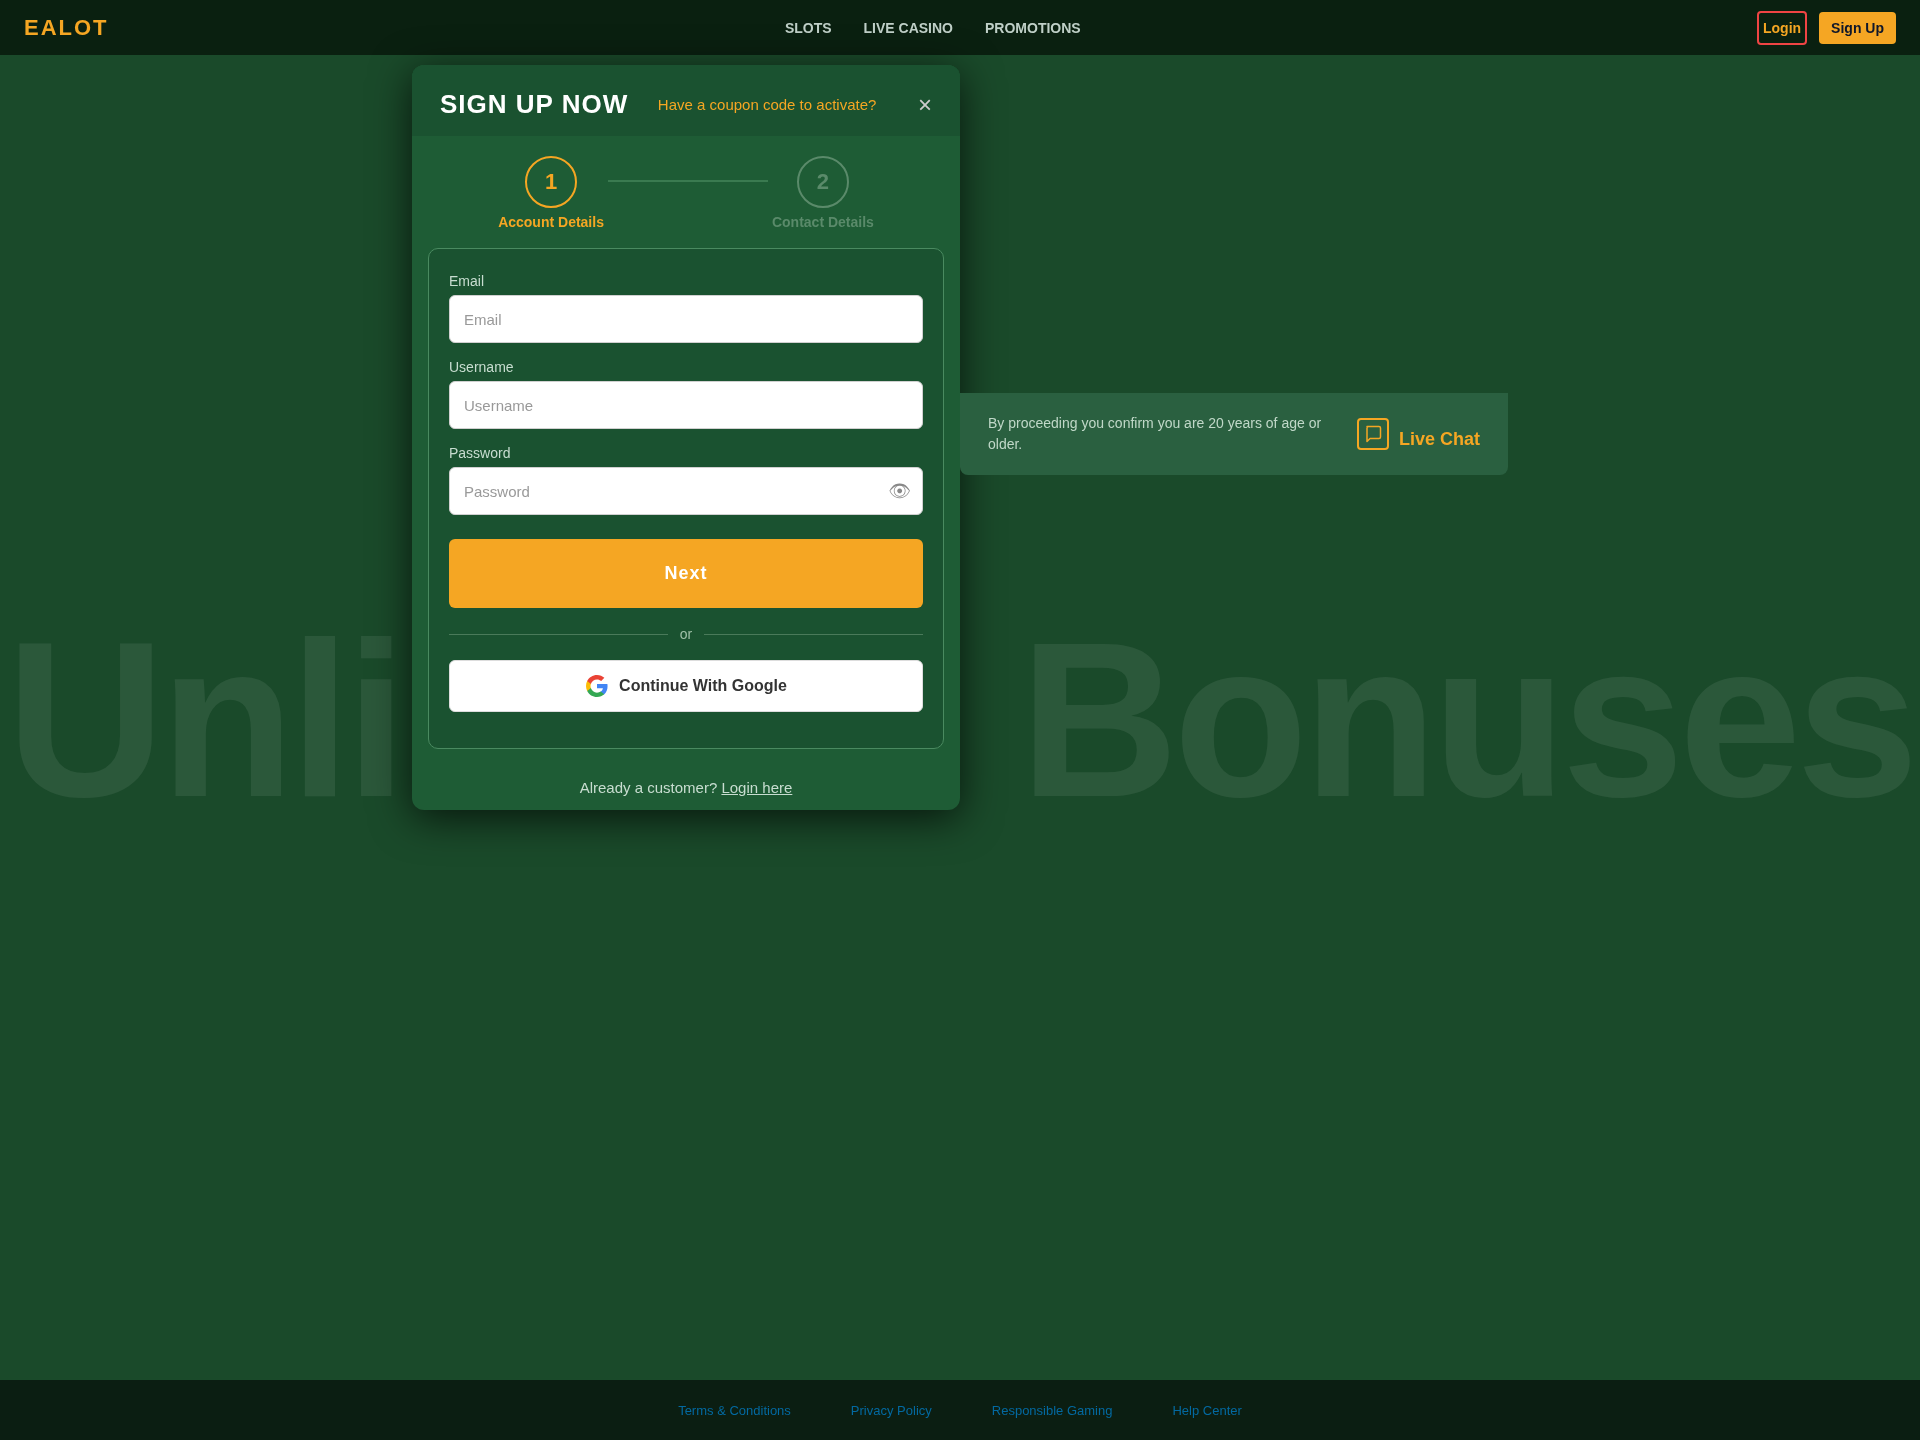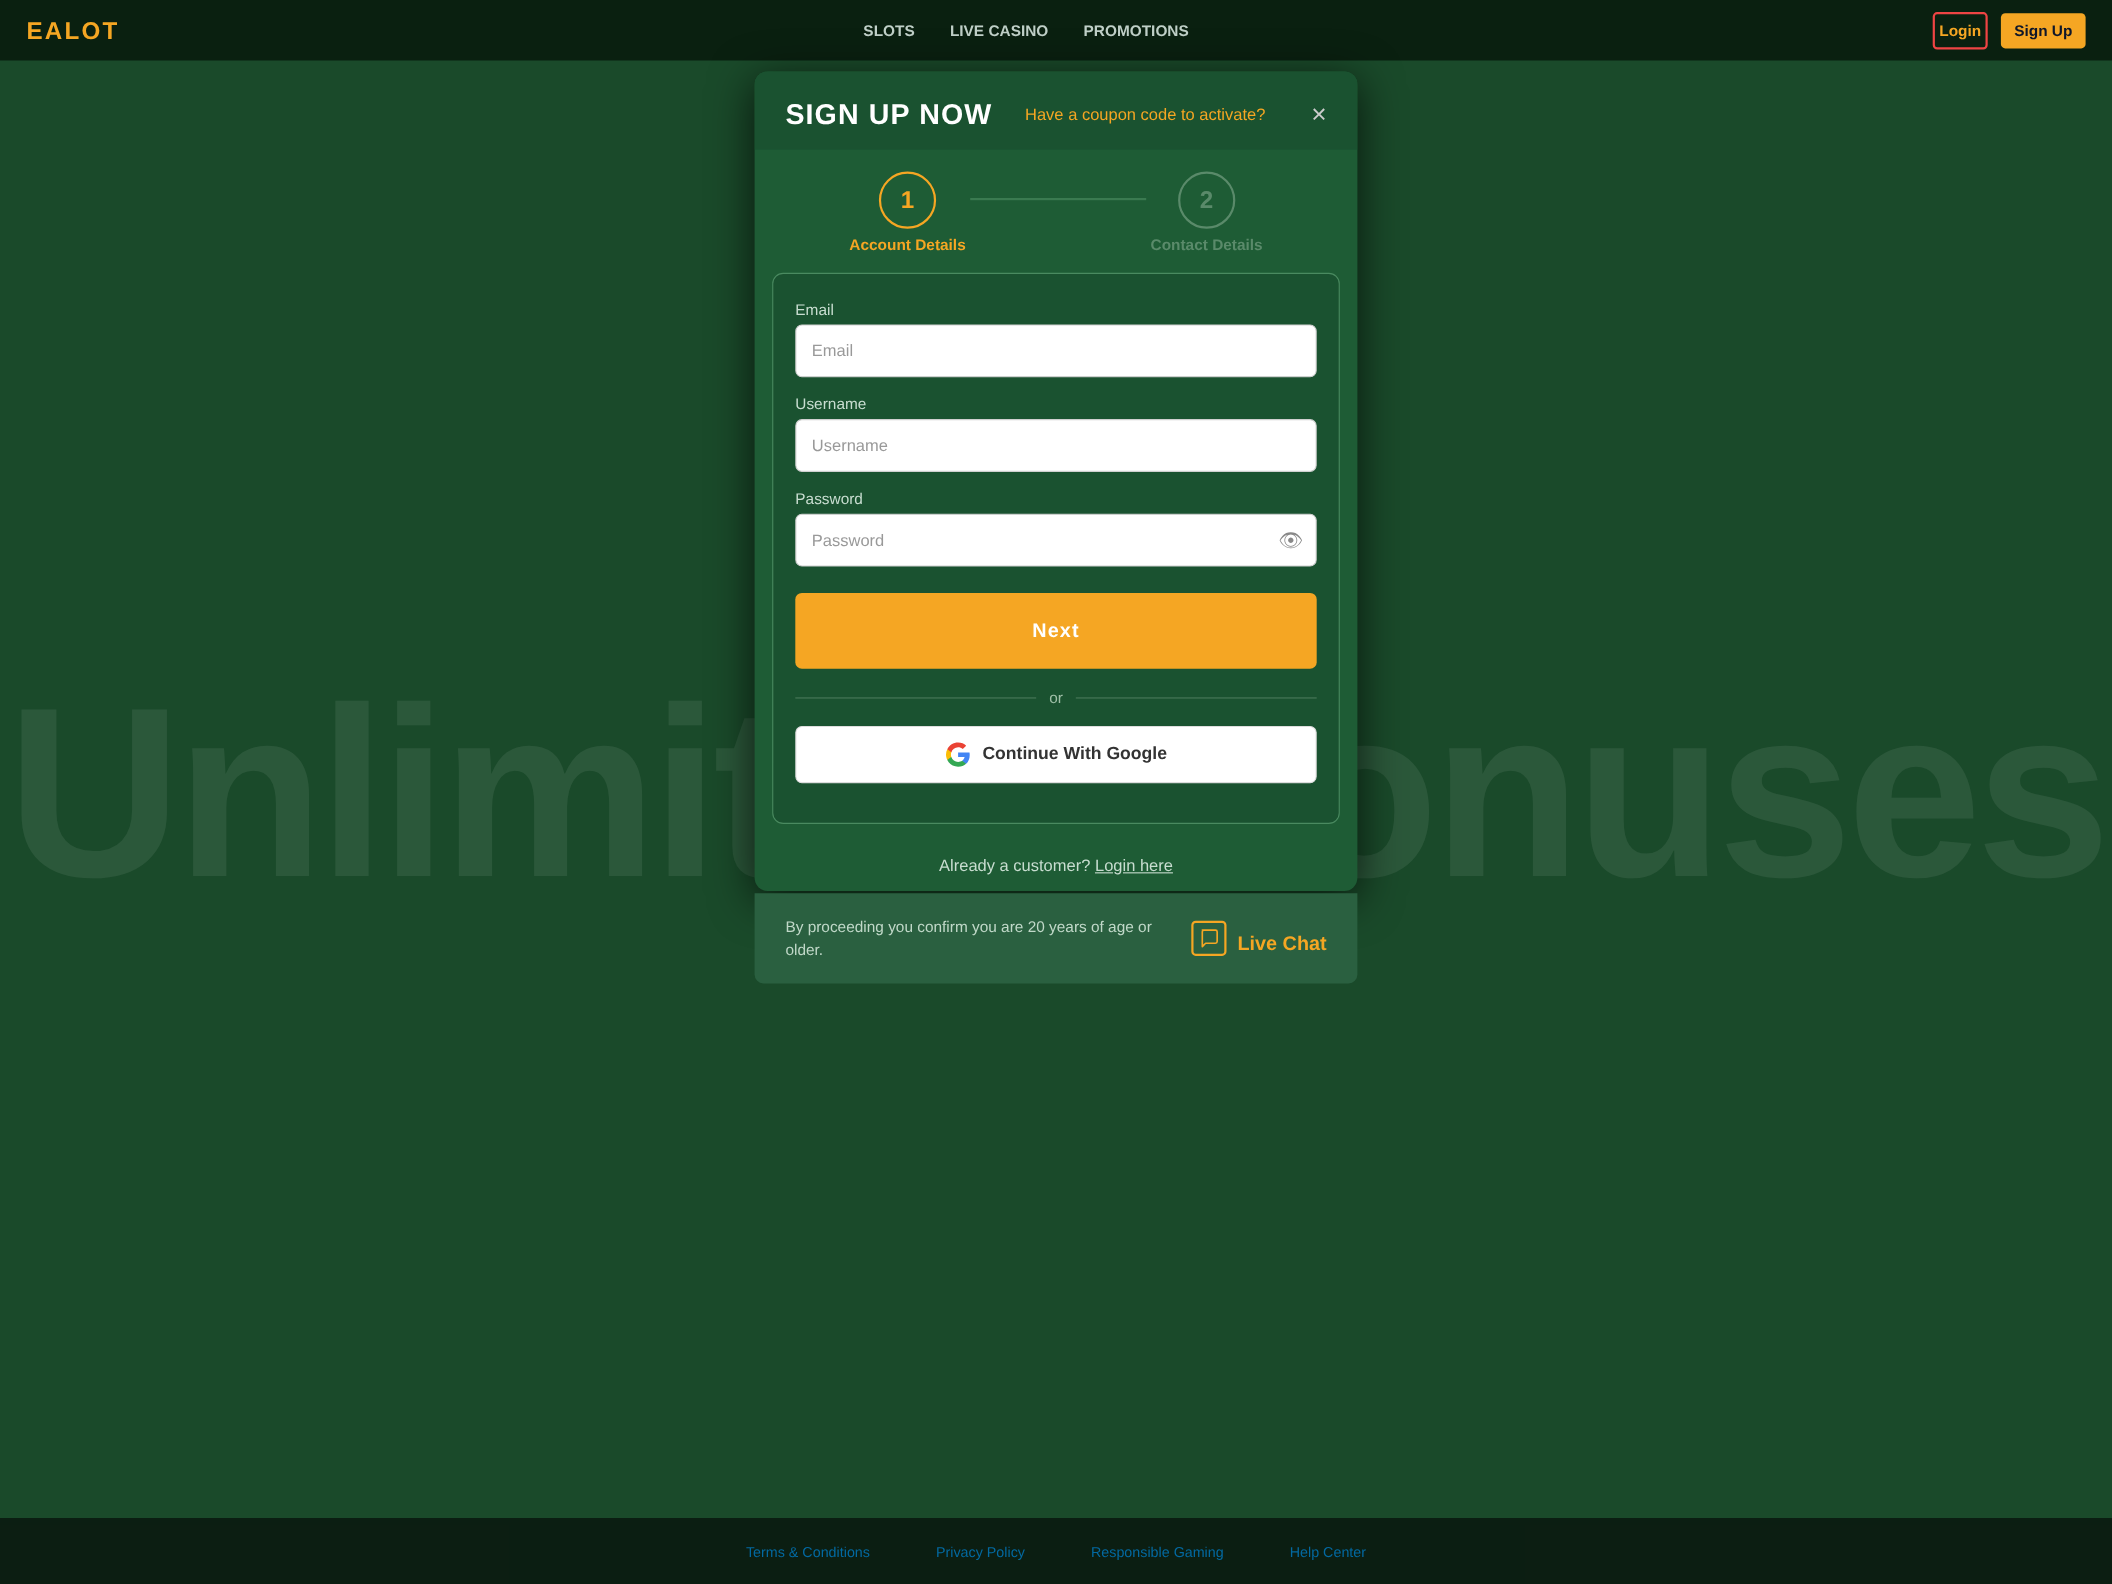--- a/index.html
+++ b/index.html
@@ -396,21 +396,21 @@
       cursor: pointer;
     }
 
     .modal-container {
       position: absolute;
       top: 55px;
       left: 50%;
       transform: translateX(-50%);
       z-index: 20;
       display: flex;
-      flex-direction: column;
+      flex-direction: row;
       align-items: center;
     }
   </style>
 </head>
 <body>
 
 <div class="bg-overlay"></div>
 
 <div class="bg-text">
   <span class="bg-heading">Unlimited Bonuses</span>

